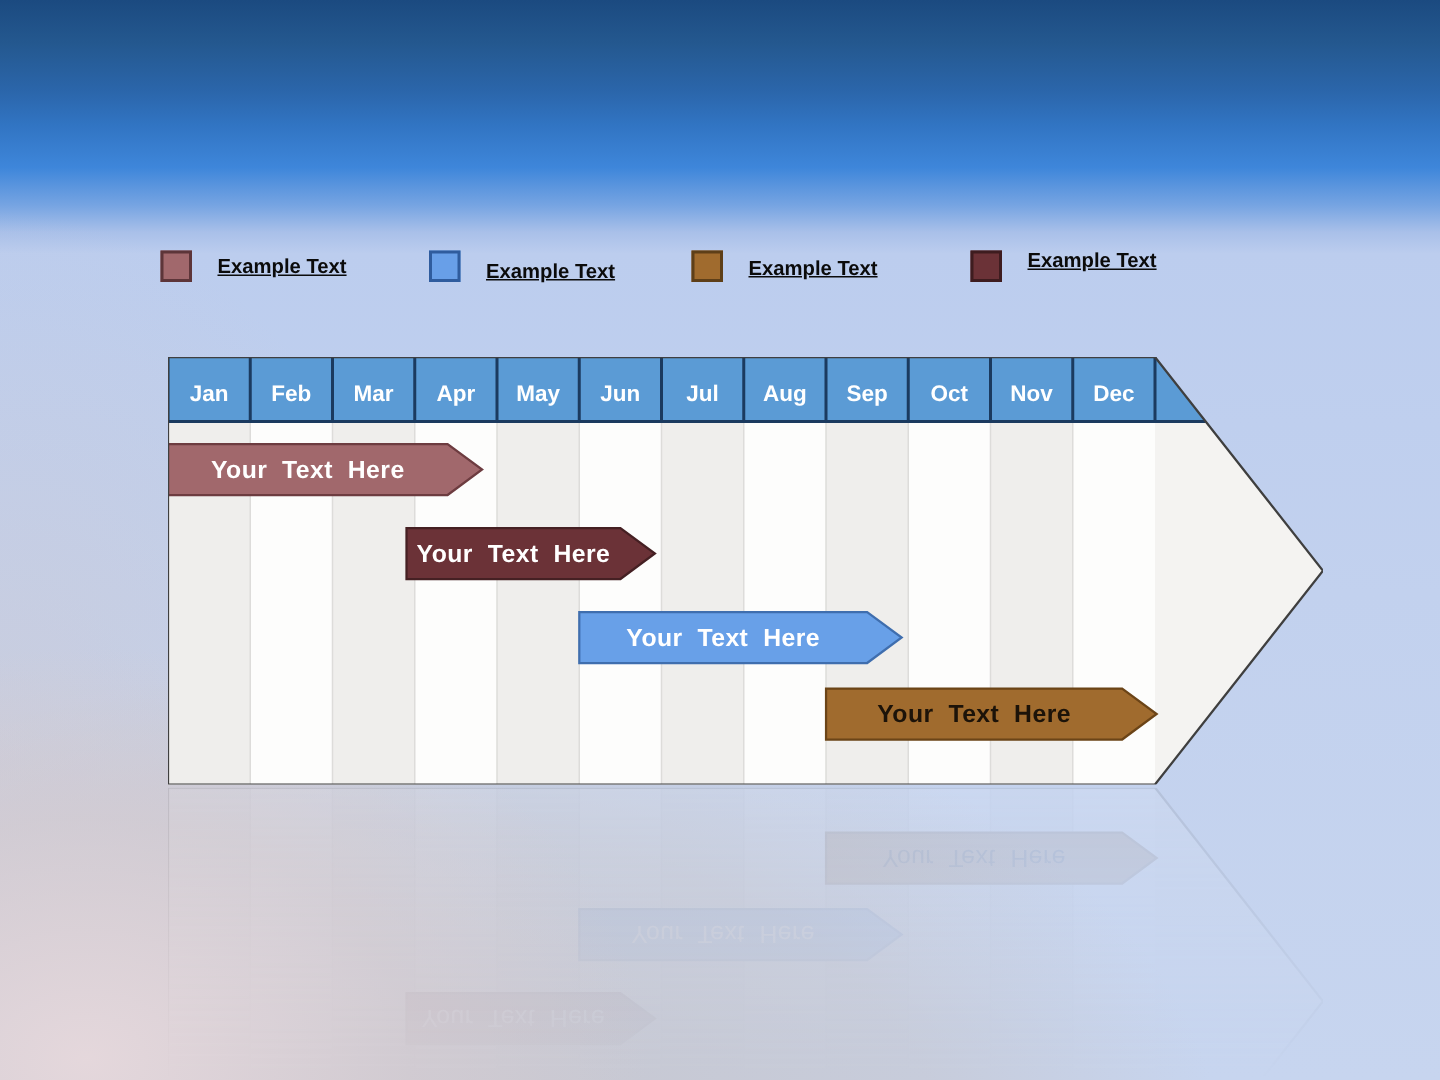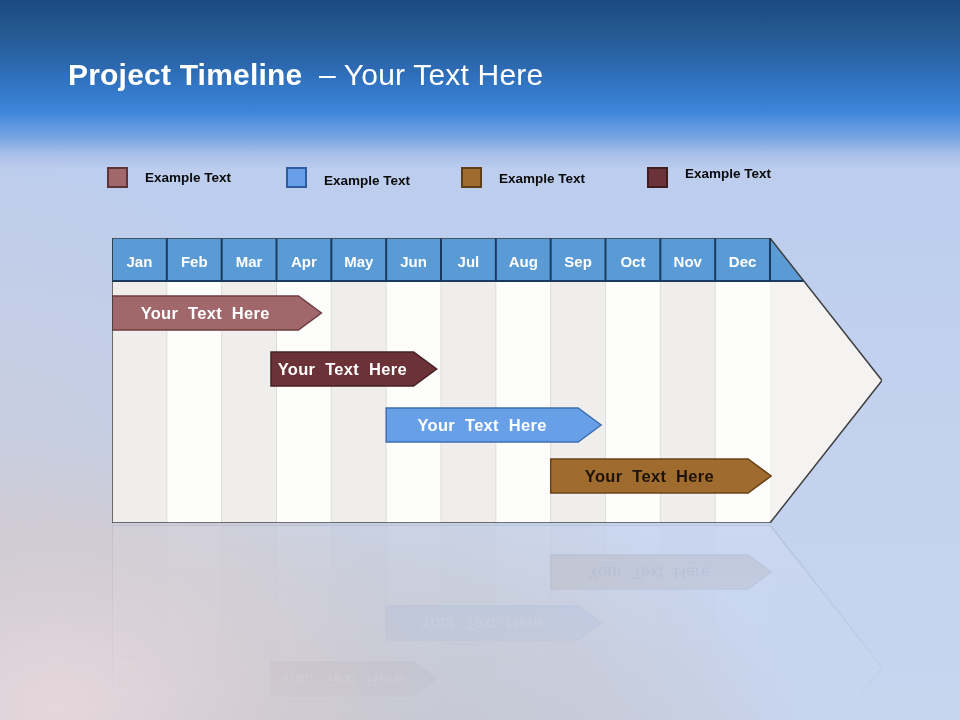--- a/index.html
+++ b/index.html
@@ -17,21 +17,21 @@
     font-size:30px;font-weight:400;letter-spacing:.2px;white-space:nowrap;
   }
   .title .t-bold{font-weight:700;}
   .title .t-reg{font-weight:400;margin-left:8px;}
   .legend-item{position:absolute;top:165px;display:flex;align-items:flex-start;}
   .legend-item .swatch{
     display:inline-block;width:21px;height:21px;margin-top:2px;
     border:2px solid #000;box-sizing:border-box;
   }
   .legend-item .legend-label{
-    margin-left:17px;font-size:13.5px;font-weight:700;color:#0b0b0b;line-height:25px;
+    margin-left:17px;font-size:13.5px;font-weight:700;color:#0b0b0b;line-height:25px;text-decoration:underline;
   }
   .li-1{left:107px;}
   .li-2{left:286px;}  .li-2 .legend-label{line-height:32px;}
   .li-3{left:461px;}  .li-3 .legend-label{line-height:27px;}
   .li-4{left:647px;}  .li-4 .legend-label{line-height:18px;}
   .chart-wrap{position:absolute;left:112px;top:238px;width:770px;height:285px;font-weight:bold;}
   .chart-reflection{
     position:absolute;left:112px;top:525px;width:770px;height:285px;
     opacity:.15;pointer-events:none;
     -webkit-mask-image:linear-gradient(to bottom,rgba(0,0,0,.75) 0%,rgba(0,0,0,.3) 40%,transparent 70%);
@@ -39,24 +39,20 @@
   }
   .chart-reflection svg{transform:scaleY(-1);}
   .month-label{font-family:"Liberation Sans",sans-serif;font-size:15px;fill:#ffffff;}
   .bar-label{font-family:"Liberation Sans",sans-serif;font-size:16.5px;word-spacing:5px;letter-spacing:.3px;}
 </style>
 </head>
 <body>
 
 <div class="slide">
 
-  <h1 class="title">
-    <span class="t-bold">Project Timeline</span>
-    <span class="t-reg">– Your Text Here</span>
-  </h1>
 
   <div class="legend-item li-1">
     <span class="swatch" style="background: rgb(161, 104, 108); border-color: rgb(93, 53, 57);"></span>
     <span class="legend-label">Example Text</span>
   </div>
   <div class="legend-item li-2">
     <span class="swatch" style="background: rgb(104, 159, 232); border-color: rgb(47, 92, 158);"></span>
     <span class="legend-label">Example Text</span>
   </div>
   <div class="legend-item li-3">

